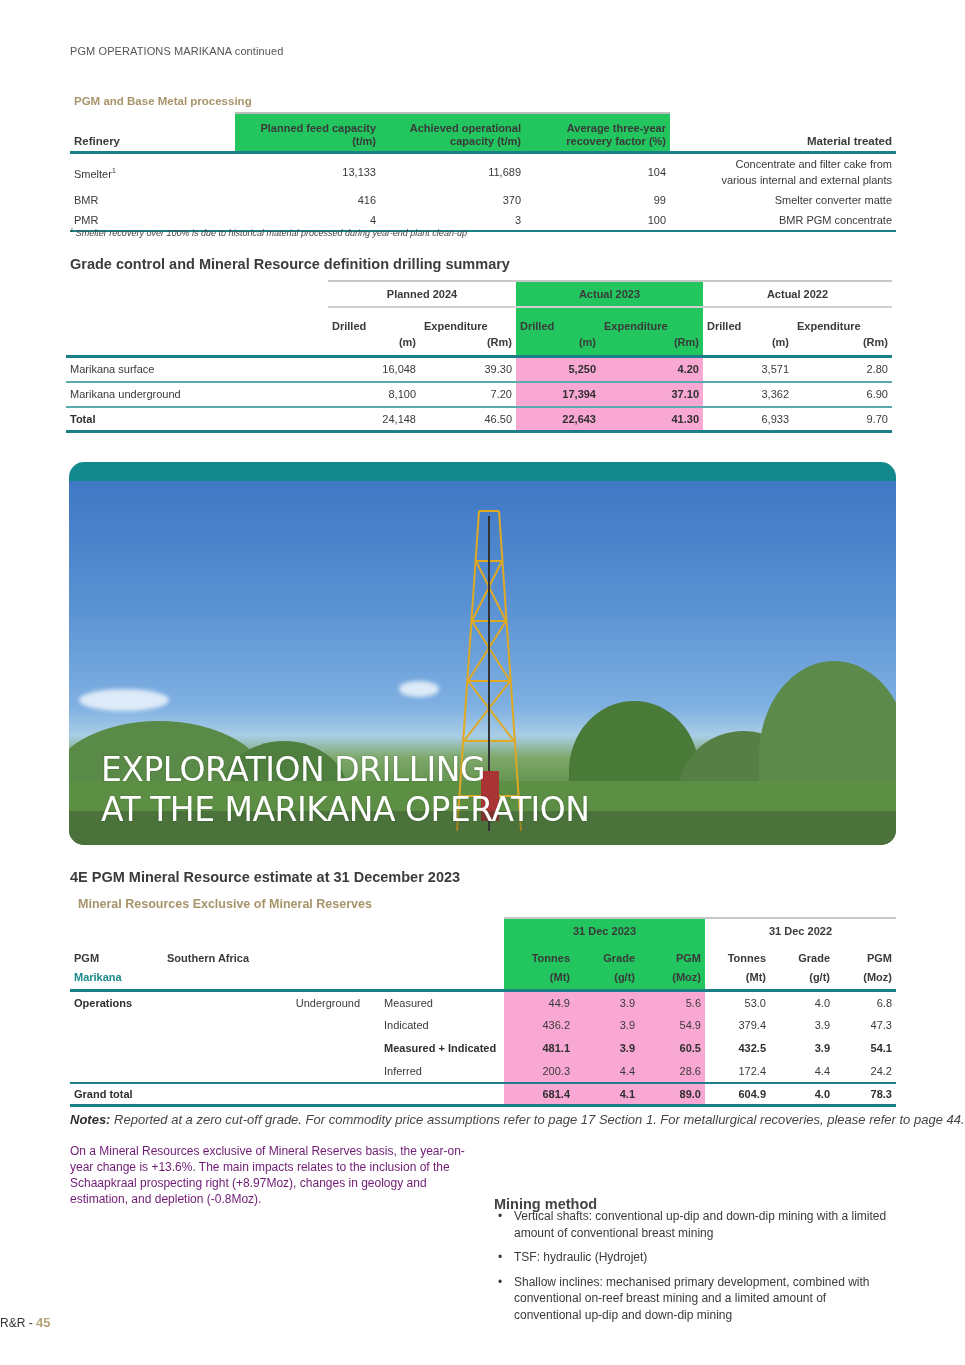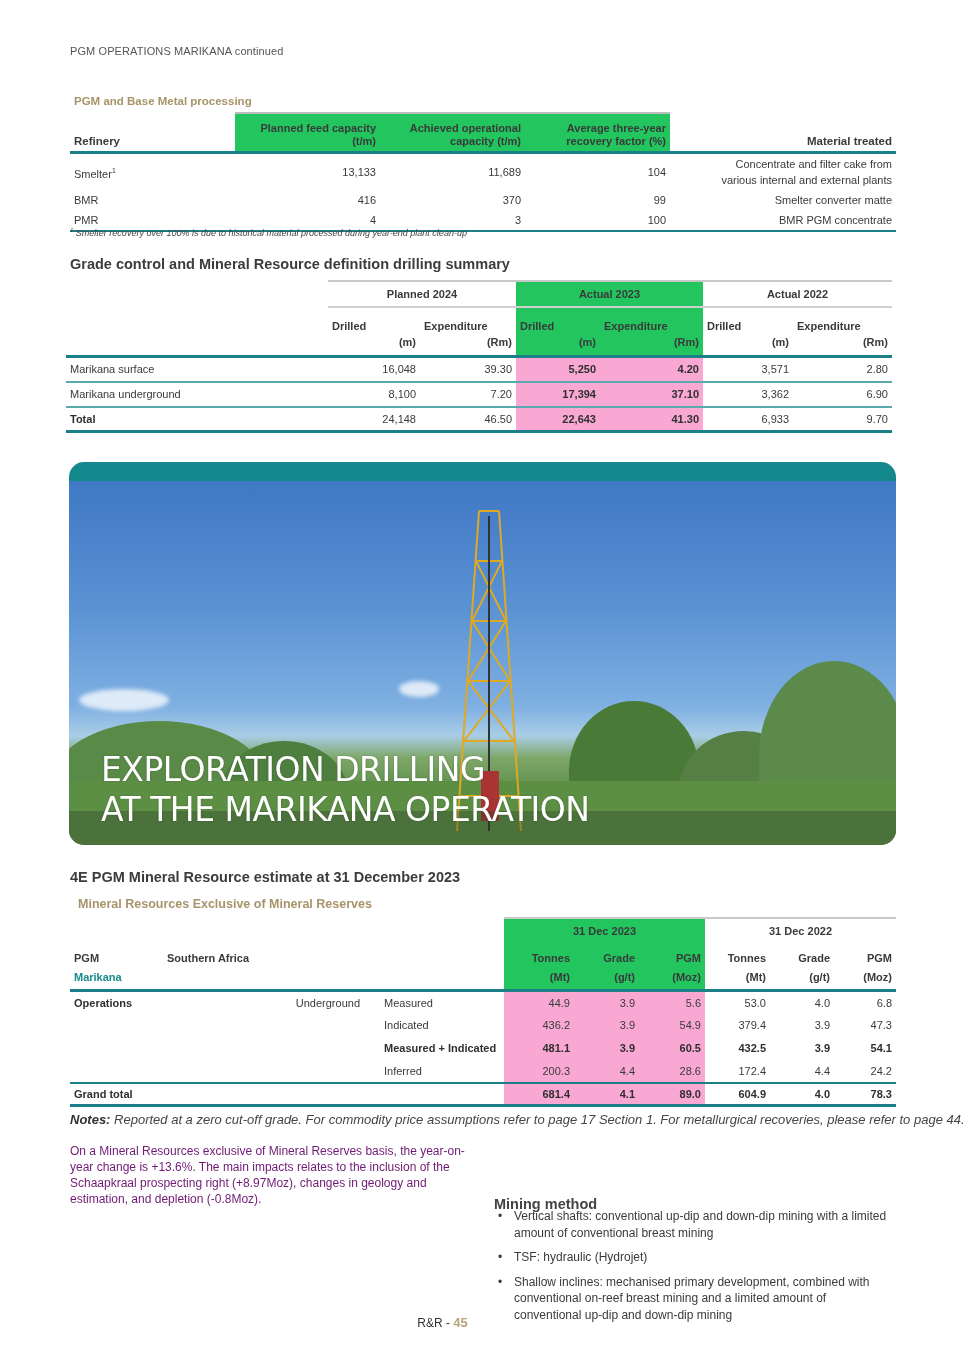--- a/index.html
+++ b/index.html
@@ -62,21 +62,21 @@
 
   .notes { left: 70px; top: 1112px; font-size: 13px; font-style: italic; color: #444; }
   .notes b { font-style: italic; color: #333; }
 
   .para { left: 70px; top: 1143px; width: 400px; font-size: 12px; line-height: 16px; color: #701a75; }
   .mm-title { left: 494px; top: 1196px; font-size: 14.5px; font-weight: bold; color: #444; }
   .mm-list { left: 494px; top: 1164px; width: 400px; font-size: 12px; line-height: 16.5px; color: #3a3a3a; list-style: none; margin-top: 44px; }
   .mm-list li { position: relative; padding-left: 20px; margin-bottom: 8px; }
   .mm-list li::before { content: "•"; position: absolute; left: 4px; top: 0; }
 
-  .pagefoot { left: 0; top: 1315px; width: 885px; text-align: center; font-size: 12px; color: #333; }
+  .pagefoot { left: 0; top: 1315px; width: 885px; font-size: 12px; color: #333; }
   .pagefoot .num { color: #b9a47a; font-weight: bold; font-size: 13px; }
 </style>
 </head>
 <body>
 
 <div class="abs running-head">PGM OPERATIONS MARIKANA continued</div>
 
 <div class="abs gold" style="left:74px; top:95px; font-size:11.5px;">PGM and Base Metal processing</div>
 
 <table id="t1">

